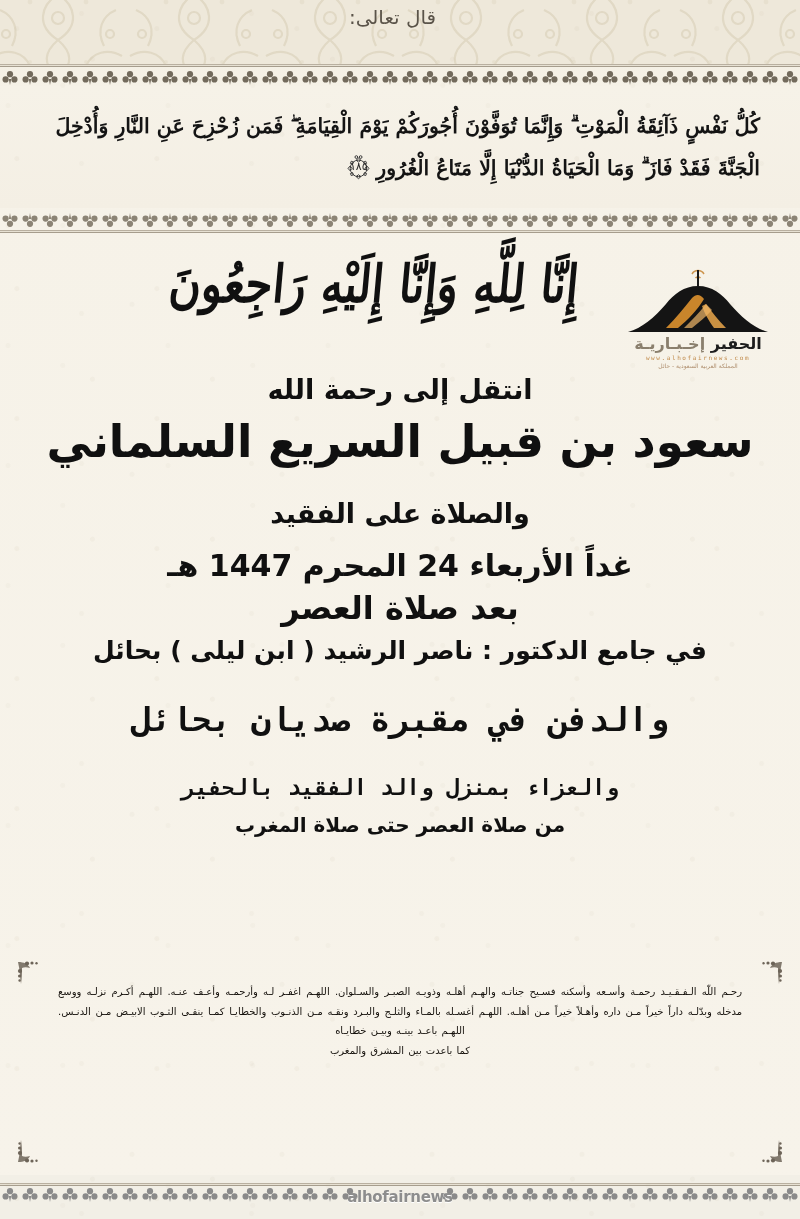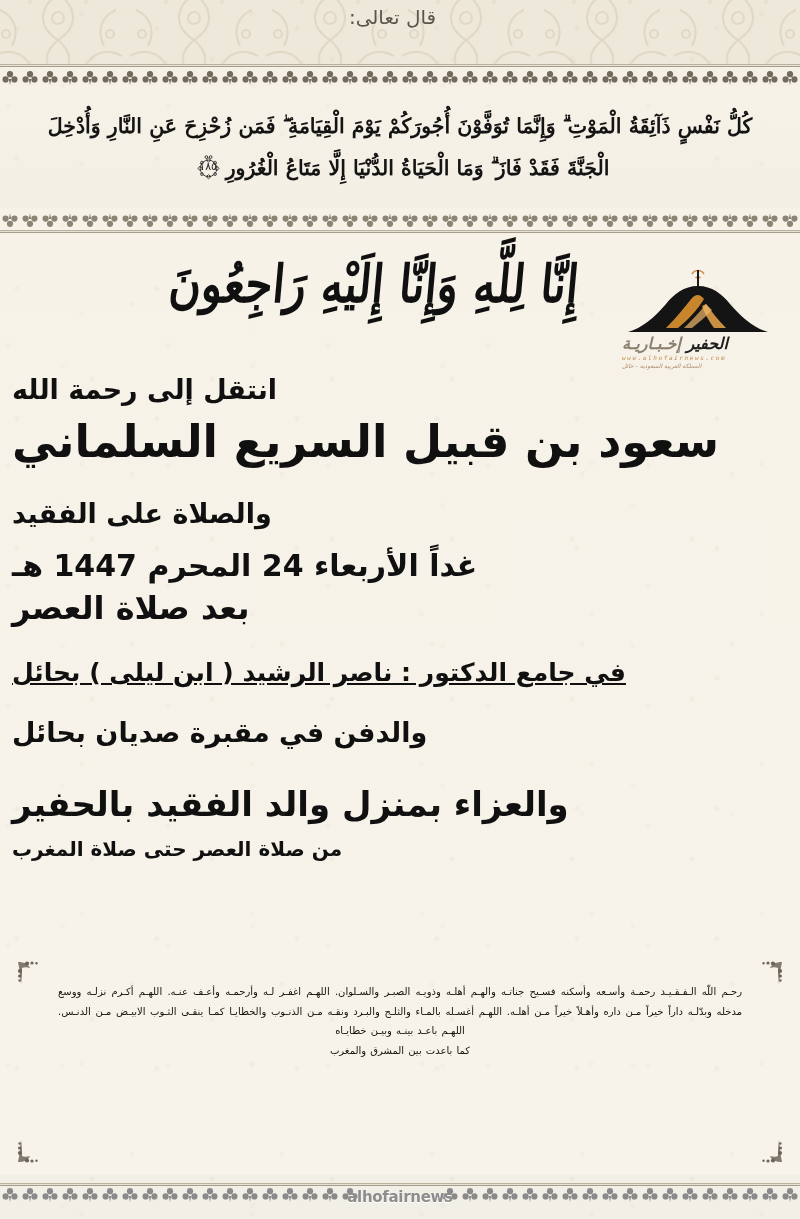--- a/index.html
+++ b/index.html
@@ -70,21 +70,20 @@
   }
 
   
   .ayah-box{
     position:absolute;left:0;right:0;top:86px;height:122px;
     display:flex;align-items:center;justify-content:center;
     background:linear-gradient(180deg,#f6f2e8,#f4efe4);
   }
   .ayah{
     width:720px;
-    text-align:center;
     direction:rtl;
     font-family:"DejaVu Serif","Liberation Serif",serif;
     font-size:20.5px;
     line-height:2.05;
     color:#141414;
     font-weight:700;
     letter-spacing:0px;
   }
   .ayah-num{
     display:inline-block;
@@ -98,22 +97,21 @@
   }
   .ayah-num span{
     position:absolute;inset:0;
     display:flex;align-items:center;justify-content:center;
   }
 
   
   .logo{
     position:absolute;top:266px;right:26px;
     width:152px;height:104px;
-    text-align:left;
-    font-style:italic;
+    text-align:center;
   }
   .logo-mark{width:152px;height:70px;display:block;}
   .logo-word{
     margin-top:-2px;
     font-family:"DejaVu Sans","Liberation Sans",sans-serif;
     font-size:16px;font-weight:700;color:#1d1d1d;
     direction:rtl;letter-spacing:-.3px;
     white-space:nowrap;
   }
   .logo-word .light{color:#8a7f6d;font-weight:700;}
@@ -138,35 +136,35 @@
     font-size:44px;
     color:#101010;
     transform:translateX(-26px) scaleY(1.18) skewX(-6deg);
     letter-spacing:-2px;
     white-space:nowrap;
   }
 
   
   .content{
     position:absolute;left:12px;right:12px;top:372px;
-    text-align:left;direction:rtl;
+    text-align:center;direction:rtl;
     color:#101010;
   }
   .line{margin:0;padding:0;white-space:nowrap;}
   .l-intro{font-size:27px;font-weight:700;line-height:1.35;}
   .l-name{
     font-size:45px;font-weight:700;line-height:1.32;
     margin-top:4px;letter-spacing:-.5px;
   }
   .l-salah{font-size:27px;font-weight:700;line-height:1.45;margin-top:22px;}
   .l-date{font-size:30px;font-weight:700;line-height:1.4;margin-top:12px;}
   .l-after{font-size:32px;font-weight:700;line-height:1.35;}
-  .l-mosque{font-size:25px;font-weight:700;line-height:1.5;margin-top:24px;text-decoration:underline;}
-  .l-burial{font-size:27px;font-weight:700;line-height:1.5;margin-top:21px;}
-  .l-azza{font-size:34px;font-weight:700;line-height:1.5;margin-top:26px;}
+  .l-mosque{font-size:25px;font-weight:700;line-height:1.5;margin-top:2px;}
+  .l-burial{font-size:33px;font-weight:700;line-height:1.5;margin-top:28px;font-family:Liberation Mono, monospace;}
+  .l-azza{font-size:22px;font-weight:700;line-height:1.5;margin-top:26px;font-family:Liberation Mono, monospace;}
   .l-hours{font-size:20px;font-weight:700;line-height:1.5;margin-top:4px;}
 
   
   .dua-wrap{
     position:absolute;left:14px;right:14px;top:958px;height:212px;
   }
   .corner{
     position:absolute;width:34px;height:34px;color:#6d6458;
   }
   .c-tl{top:0;left:0;}

